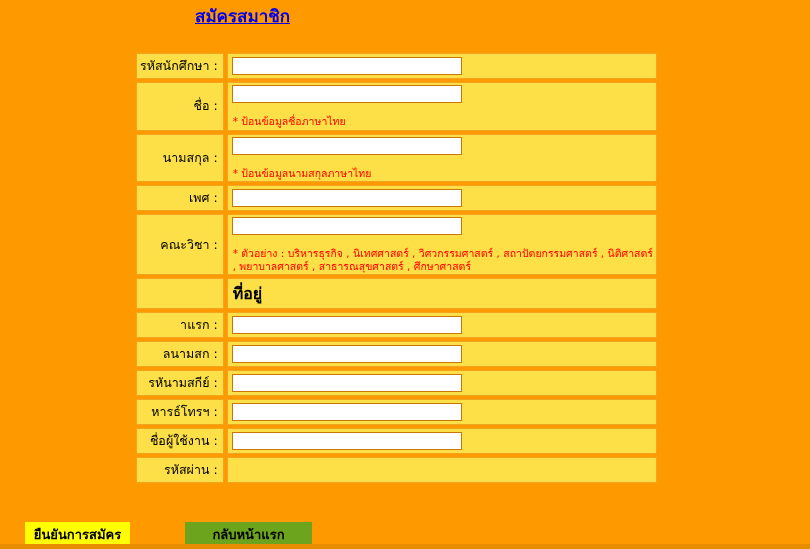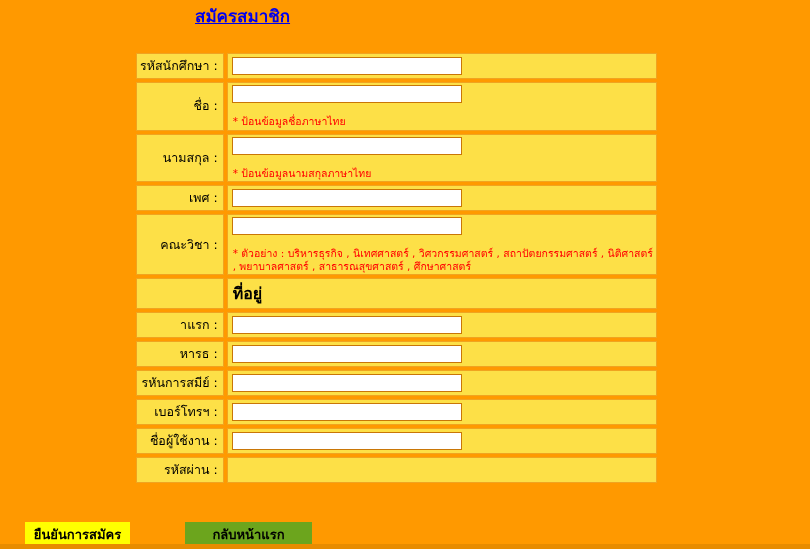--- a/index.html
+++ b/index.html
@@ -126,33 +126,33 @@
         <div class="section-label">ที่อยู่</div>
       </td>
     </tr>
     <tr>
       <td class="lbl">าแรก :</td>
       <td class="fld">
         <input type="text" class="ti" value="" style="">
       </td>
     </tr>
     <tr>
-      <td class="lbl">หารธ :</td>
+      <td class="lbl">ลนามสก :</td>
       <td class="fld">
         <input type="text" class="ti" value="" style="">
       </td>
     </tr>
     <tr>
-      <td class="lbl">รหันการสมีย์ :</td>
+      <td class="lbl">รหันามสกีย์ :</td>
       <td class="fld">
         <input type="text" class="ti" value="" style="">
       </td>
     </tr>
     <tr>
-      <td class="lbl">เบอร์โทรฯ :</td>
+      <td class="lbl">หารธ์โทรฯ :</td>
       <td class="fld">
         <input type="text" class="ti" value="" style="">
       </td>
     </tr>
     <tr>
       <td class="lbl">ชื่อผู้ใช้งาน :</td>
       <td class="fld">
         <input type="text" class="ti" value="" style="">
       </td>
     </tr>

